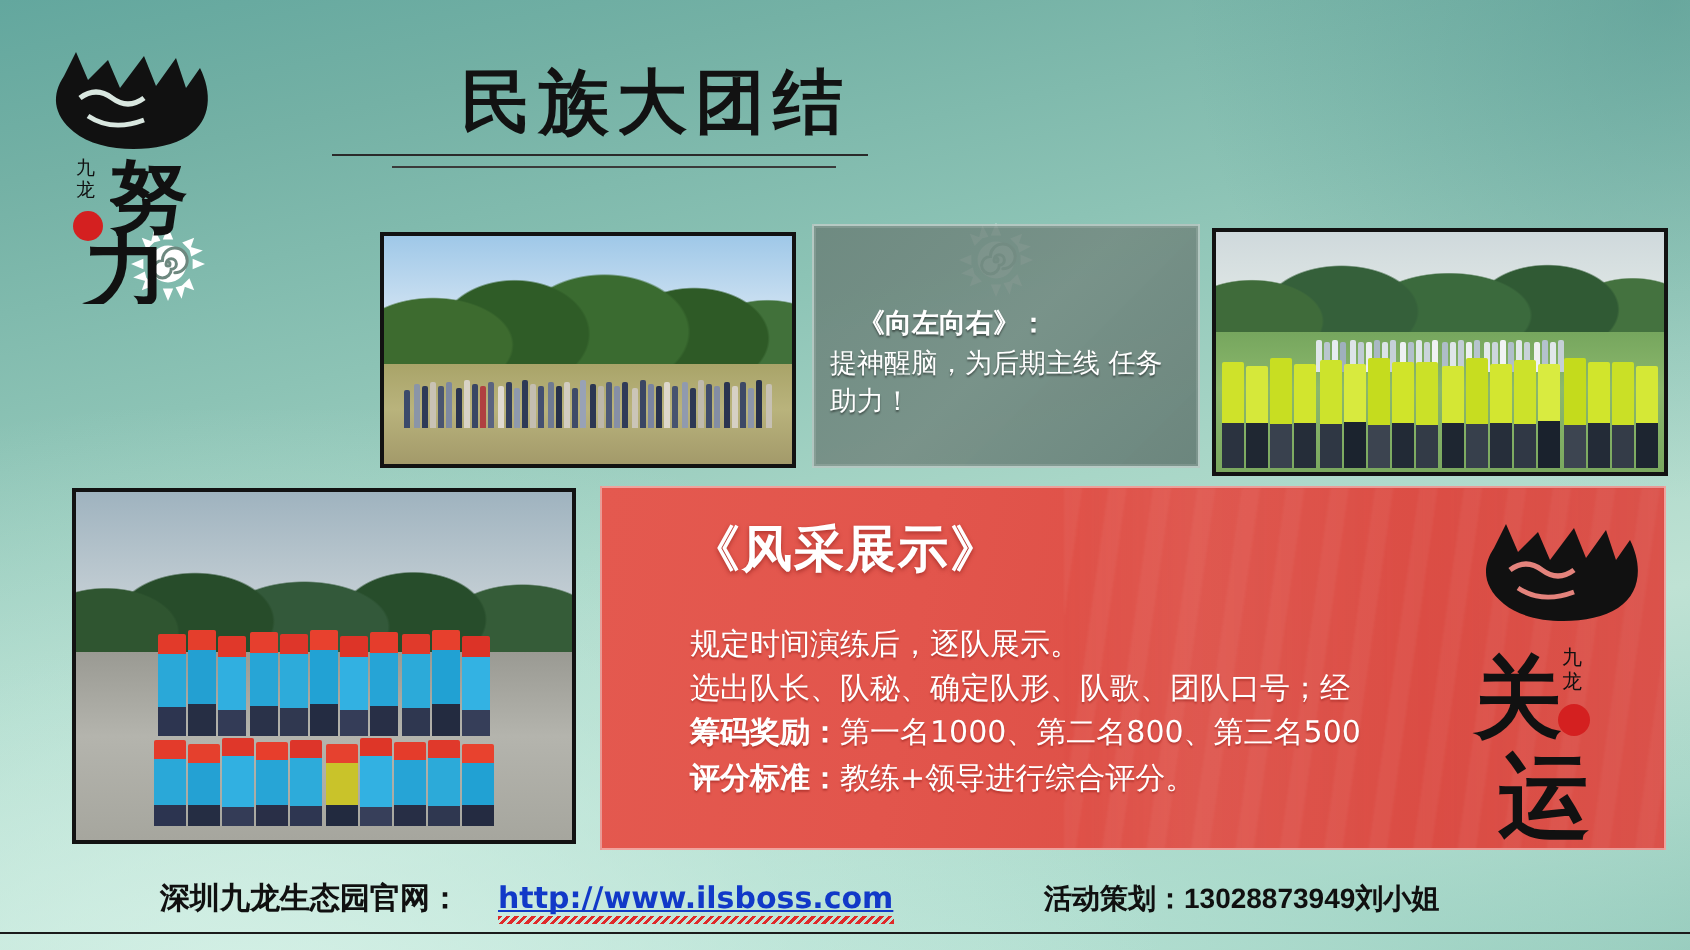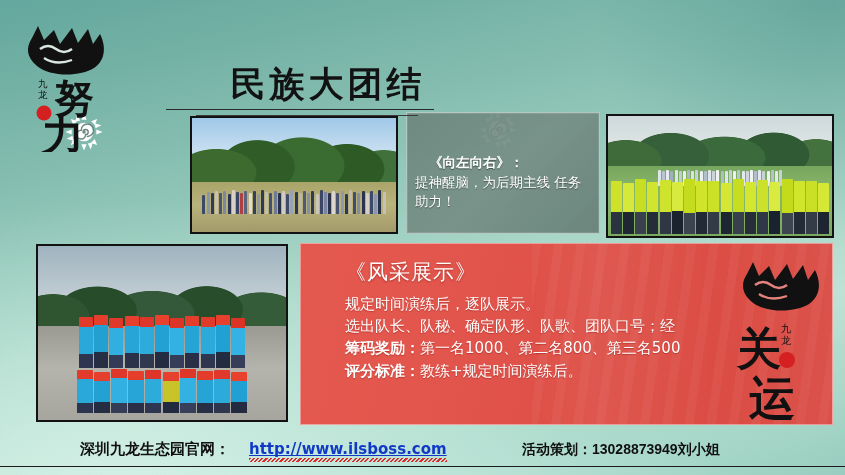--- a/index.html
+++ b/index.html
@@ -23,21 +23,21 @@
     content:"";position:absolute;right:0;top:0;width:260px;height:260px;
     background:radial-gradient(ellipse at 95% 0%, rgba(70,140,135,0.45) 0%, rgba(70,140,135,0) 68%);
     pointer-events:none;
   }
 
   
   .title-wrap{position:absolute;left:178px;top:34px;width:300px;z-index:6;}
   .title{
     font-family:"DejaVu Serif","Liberation Serif",serif;
     font-size:35px;font-weight:700;color:#121212;letter-spacing:4px;
-    text-align:center;line-height:1.05;white-space:nowrap;margin-top:32px;
+    text-align:center;line-height:1.05;white-space:nowrap;
   }
   .title-rule1{height:0;border-top:1.6px solid #2a2a2a;margin:6px 0 0 -12px;width:268px;}
   .title-rule2{height:0;border-top:1.4px solid #3a3a3a;margin:5px 0 0 18px;width:222px;}
 
   
   .logo{position:absolute;z-index:9;}
   .logo svg{display:block;}
   .logo-tl{left:14px;top:16px;width:110px;height:136px;}
   .logo-br{right:18px;top:252px;width:96px;height:168px;}
 
@@ -89,21 +89,21 @@
   .red-panel .ghost{
     position:absolute;right:0;top:0;width:300px;height:182px;opacity:0.30;
     background:
       linear-gradient(90deg,rgba(255,255,255,0) 0%,rgba(255,255,255,0.18) 22%,rgba(255,255,255,0.05) 60%,rgba(255,255,255,0.22) 100%),
       repeating-linear-gradient(98deg, rgba(255,255,255,0.12) 0px, rgba(255,255,255,0.12) 9px, rgba(200,40,35,0.10) 9px, rgba(200,40,35,0.10) 22px);
     filter:blur(0.6px);
   }
   .red-body{position:relative;z-index:2;padding:14px 0 0 44px;}
   .red-title{
     font-family:"DejaVu Serif","Liberation Serif",serif;
-    color:#ffffff;font-size:21px;font-weight:400;letter-spacing:1px;margin-bottom:7px;
+    color:#ffffff;font-size:25px;font-weight:700;letter-spacing:1px;margin-bottom:20px;
     text-shadow:0 1px 2px rgba(120,18,14,0.5);
   }
   .red-line{
     font-family:"DejaVu Sans","Liberation Sans",sans-serif;
     color:#ffffff;font-size:15px;line-height:1.48;white-space:nowrap;
     text-shadow:0 1px 1px rgba(130,20,16,0.45);
   }
   .red-line b{font-weight:700;}
 
   
@@ -381,21 +381,21 @@
   <div class="red-panel">
     <div class="ghost"></div>
     <div class="red-body">
       <div class="red-title">《风采展示》</div>
       <div class="red-line">规定时间演练后，逐队展示。</div>
       <div class="red-line">选出队长、队秘、确定队形、队歌、团队口号；经</div>
       <div class="red-line">
         <b>筹码奖励：</b><span>第一名1000、第二名800、第三名500</span>
       </div>
       <div class="red-line">
-        <b>评分标准：</b><span>教练+规定时间演练后。</span>
+        <b>评分标准：</b><span>教练+领导进行综合评分。</span>
       </div>
     </div>
   </div>
 
   <div class="logo logo-br">
     <svg viewBox="0 0 96 168" width="96" height="168" aria-hidden="true">
       <g fill="#111">
         <path d="M16 22 L22 10 L28 24 L38 14 L44 28 L56 12 L62 27 L72 13 L77 28 L84 18
                  C90 30 90 44 78 52 C64 61 34 61 21 50 C10 41 10 31 16 22 Z"></path>
         <path d="M24 33 q8 -6 16 0 q8 6 16 0" fill="none" stroke="#e4837c" stroke-width="2.6"></path>

